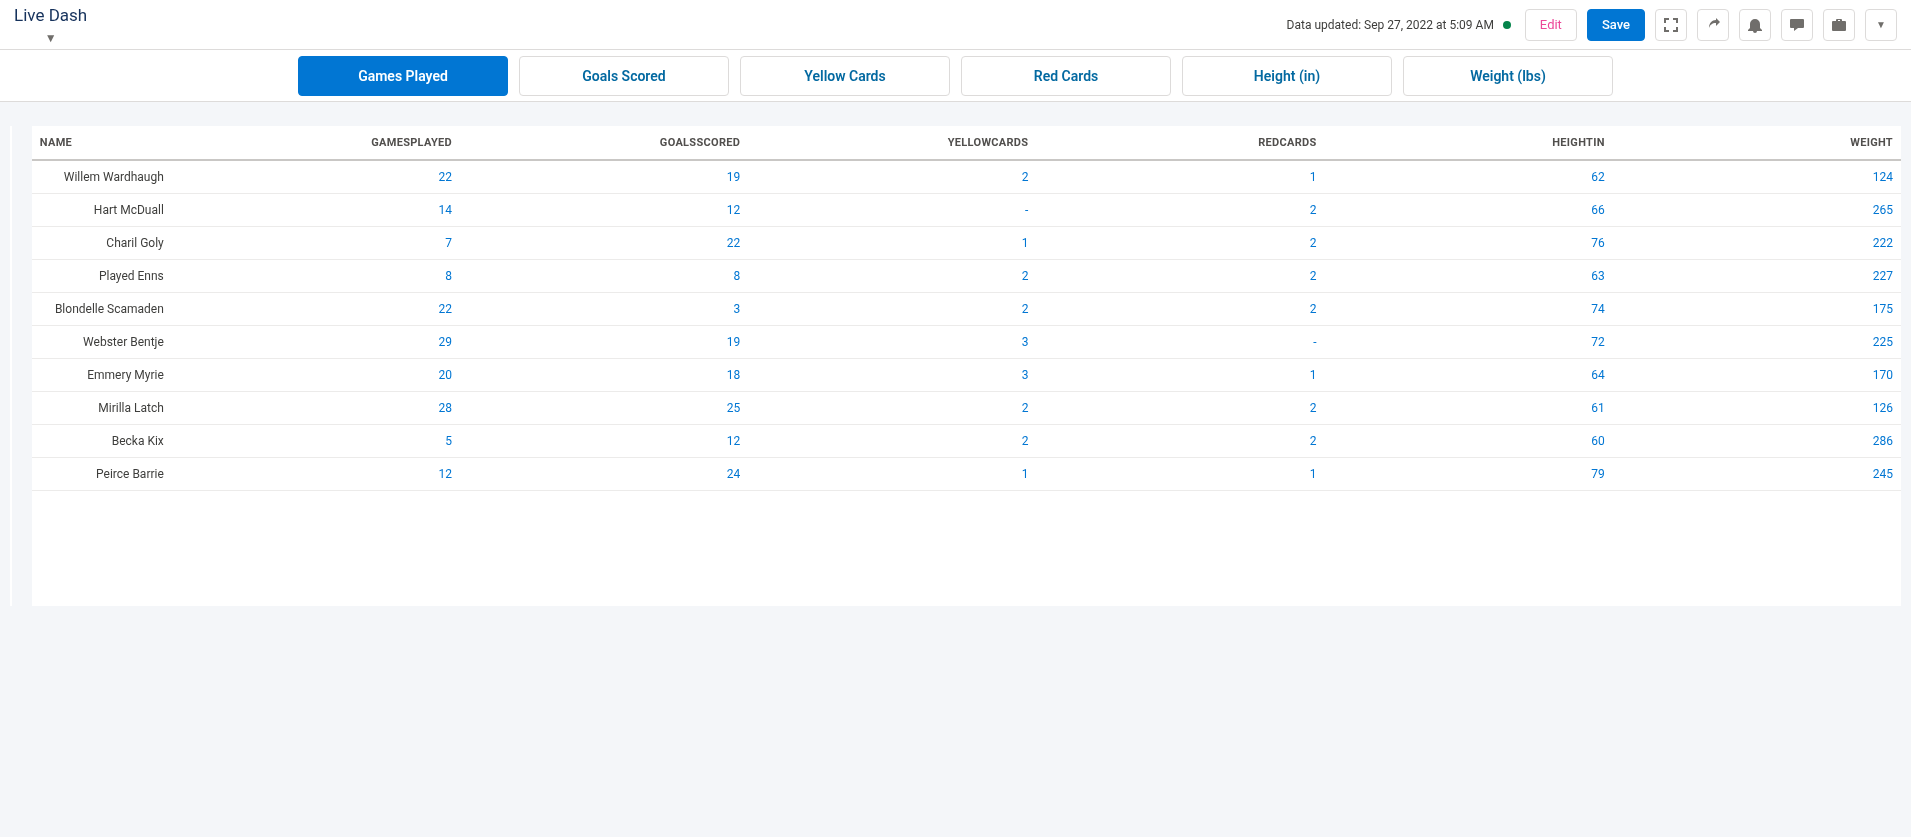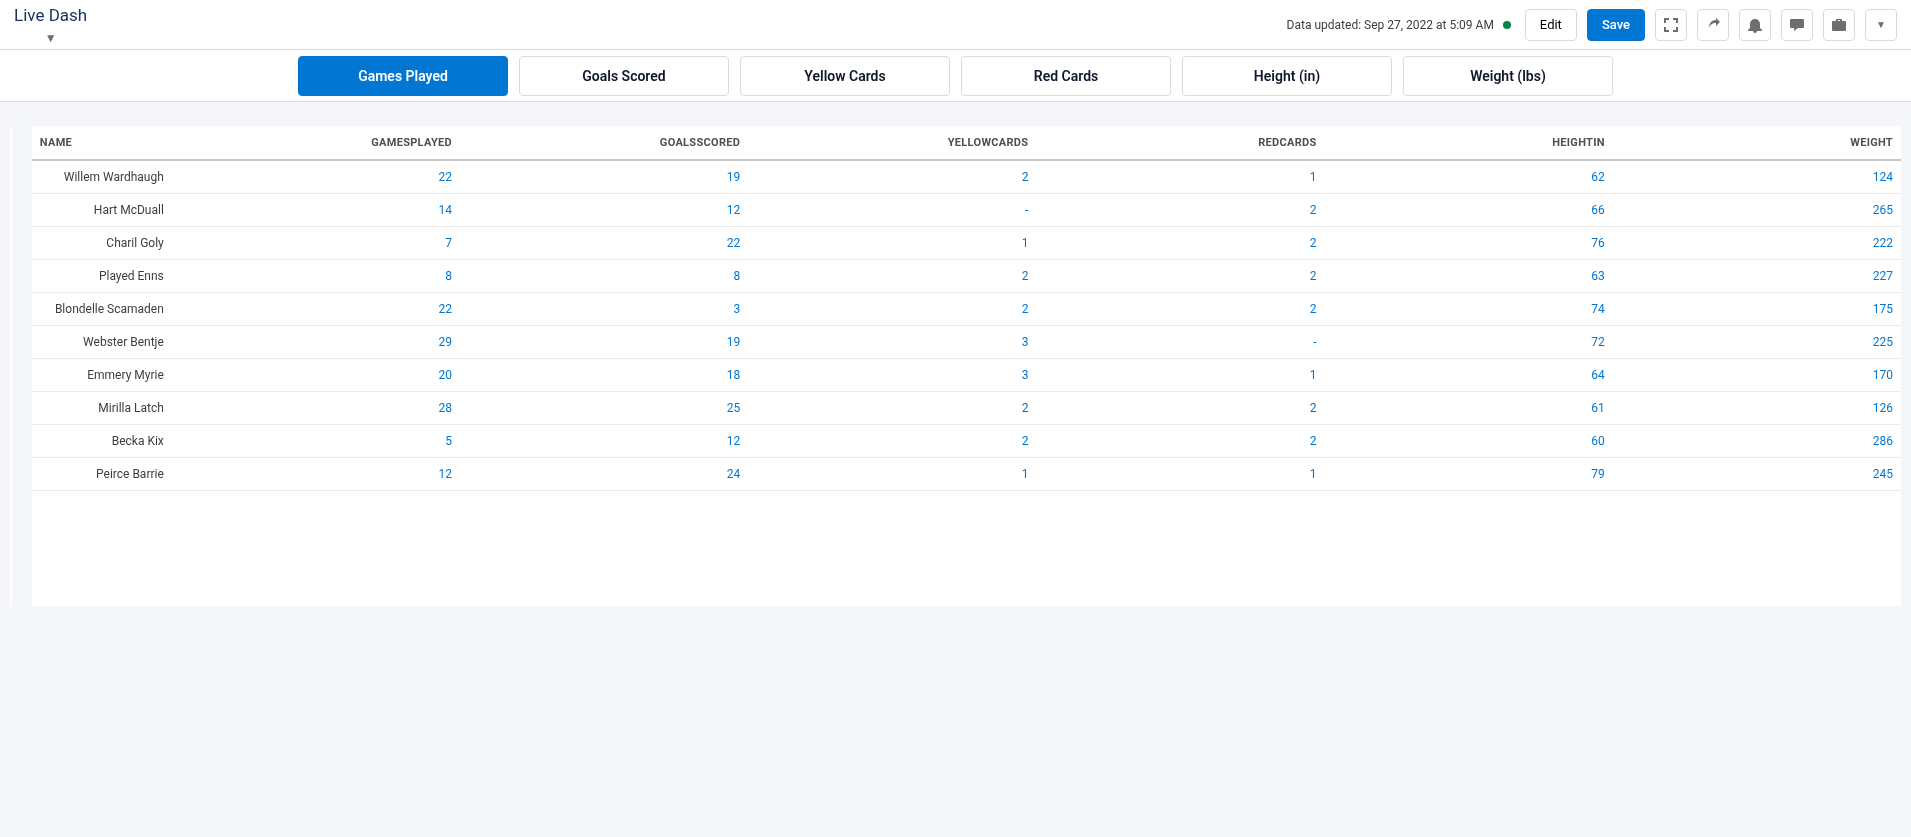--- a/index.html
+++ b/index.html
@@ -7,28 +7,28 @@
   body { width:1911px; height:837px; font-size:13px; }
 
   
   .topbar { height:50px; background:#fff; border-bottom:1px solid #dddbda; display:flex; align-items:center; padding:0 14px; justify-content:space-between; }
   .topbar-left { display:flex; align-items:center; gap:6px;flex-direction:column; }
   .dash-title { font-size:17px; color:#16325c; }
   .chevron { color:#706e6b; font-size:12px; }
   .topbar-right { display:flex; align-items:center; gap:10px;margin-left:19px; }
   .updated { color:#3e3e3c; font-size:12px; margin-right:4px; }
   .dot-green { display:inline-block; width:8px; height:8px; border-radius:50%; background:#04844b; margin-left:6px; }
-  .btn { height:32px; padding:0 14px; border-radius:4px; font-size:13px; display:flex; align-items:center; cursor:pointer; border:1px solid #dddbda; background:#fff; color:#000000; }
+  .btn { height:32px; padding:0 14px; border-radius:4px; font-size:13px; display:flex; align-items:center; cursor:pointer; border:1px solid #dddbda; background:#fff; color:#ec4899; }
   .btn.primary { background:#0176d3; color:#fff; border-color:#0176d3; font-weight:500; }
   .iconbtn { width:32px; height:32px; border:1px solid #dddbda; background:#fff; border-radius:4px; display:flex; align-items:center; justify-content:center; color:#706e6b; cursor:pointer; }
   .icon-svg { width:16px; height:16px; fill:currentColor; }
 
   
   .tabs-wrap { height:52px; background:#fff; border-bottom:1px solid #dddbda; display:flex; justify-content:center; align-items:center; gap:11px; }
-  .tab { width:210px; height:40px; display:flex; align-items:center; justify-content:center; font-weight:600; font-size:14px; color:#0f172a; background:#fff; border:1px solid #dddbda; border-radius:4px; cursor:pointer; }
+  .tab { width:210px; height:40px; display:flex; align-items:center; justify-content:center; font-weight:600; font-size:14px; color:#0369a1; background:#fff; border:1px solid #dddbda; border-radius:4px; cursor:pointer; }
   .tab.active { background:#0176d3; color:#fff; border-color:#0176d3; }
 
   
   .content { display:flex; gap:20px; padding:24px 10px 10px 10px; }
 
   
   .chart-panel { width:970px; height:480px; background:#fff; position:relative; overflow:hidden; }
   .chart-body { position:absolute; left:30px; top:16px; right:10px; bottom:10px; display:flex; }
   .chart-inner { width:100%; display:flex; }
 

